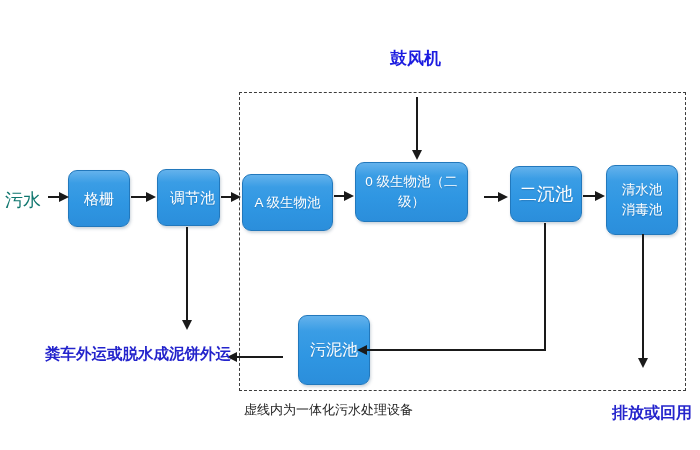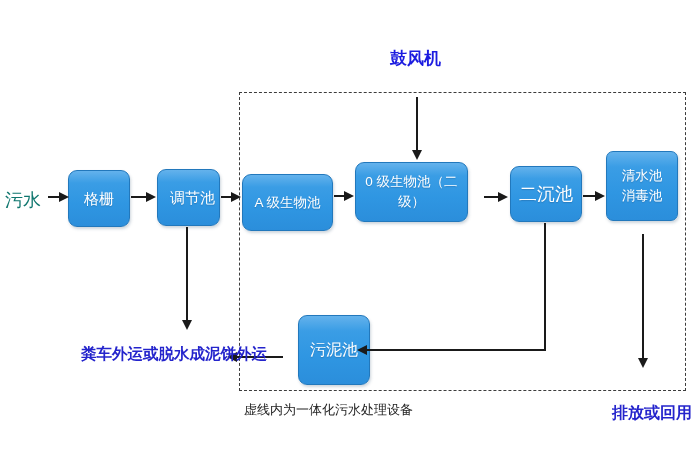--- a/index.html
+++ b/index.html
@@ -69,21 +69,21 @@
   </div>
 
   <div class="node" style="left:355px; top:162px; width:113px; height:60px; font-size:13.5px;">
     <span>0 级生物池（二级）</span>
   </div>
 
   <div class="node" style="left:510px; top:166px; width:72px; height:56px; font-size:18px;">
     <span>二沉池</span>
   </div>
 
-  <div class="node" style="left:606px; top:151px; width:72px; height:70px; font-size:13.5px;border-radius:7px;">
+  <div class="node" style="left:606px; top:165px; width:72px; height:70px; font-size:13.5px;">
     <span>清水池</span>
     <span>消毒池</span>
   </div>
 
   <div class="node" style="left:298px; top:315px; width:72px; height:70px; font-size:16px;">
     <span>污泥池</span>
   </div>
 
   <div>
     <div class="hline" style="left:48px; top:196px; width:13px;"></div>
@@ -134,19 +134,19 @@
     <div class="vline" style="left:544px; top:223px; height:128px;"></div>
     <div class="hline" style="left:366px; top:349px; width:180px;"></div>
     <div class="ah-left" style="left:357px; top:345px;"></div>
   </div>
 
   <div>
     <div class="hline" style="left:236px; top:356px; width:47px;"></div>
     <div class="ah-left" style="left:227px; top:352px;"></div>
   </div>
 
-  <div class="lbl-blue" style="left:45px; top:344px; font-size:15.5px;margin-left:36px;">粪车外运或脱水成泥饼外运</div>
+  <div class="lbl-blue" style="left:45px; top:344px; font-size:15.5px;">粪车外运或脱水成泥饼外运</div>
 
   <div class="lbl-blue" style="left:612px; top:403px; font-size:16px;">排放或回用</div>
 
   <div class="lbl-caption" style="left:244px; top:401px; font-size:13px;">虚线内为一体化污水处理设备</div>
 
 </div>
 
 </body></html>

